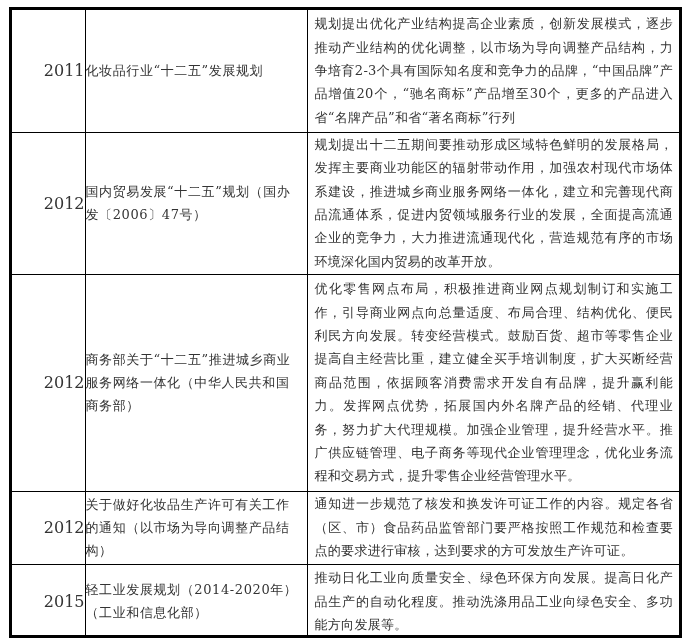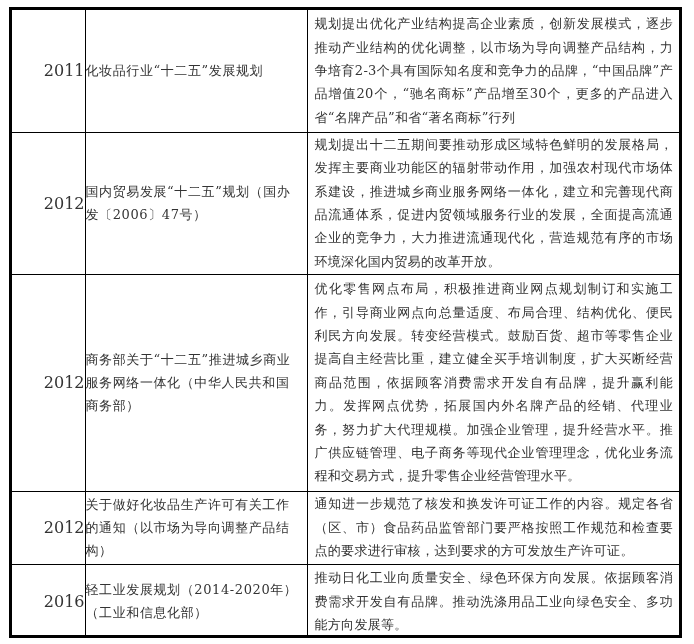--- a/index.html
+++ b/index.html
@@ -42,19 +42,19 @@
       <td class="year">2012</td>
       <td class="policy">商务部关于“十二五”推进城乡商业服务网络一体化（中华人民共和国商务部）</td>
       <td class="content">优化零售网点布局，积极推进商业网点规划制订和实施工作，引导商业网点向总量适度、布局合理、结构优化、便民利民方向发展。转变经营模式。鼓励百货、超市等零售企业提高自主经营比重，建立健全买手培训制度，扩大买断经营商品范围，依据顾客消费需求开发自有品牌，提升赢利能力。发挥网点优势，拓展国内外名牌产品的经销、代理业务，努力扩大代理规模。加强企业管理，提升经营水平。推广供应链管理、电子商务等现代企业管理理念，优化业务流程和交易方式，提升零售企业经营管理水平。</td>
     </tr>
     <tr style="height:73px">
       <td class="year">2012</td>
       <td class="policy">关于做好化妆品生产许可有关工作的通知（以市场为导向调整产品结构）</td>
       <td class="content">通知进一步规范了核发和换发许可证工作的内容。规定各省（区、市）食品药品监管部门要严格按照工作规范和检查要点的要求进行审核，达到要求的方可发放生产许可证。</td>
     </tr>
     <tr style="height:74px">
-      <td class="year">2016</td>
+      <td class="year">2015</td>
       <td class="policy">轻工业发展规划（2014-2020年）（工业和信息化部）</td>
-      <td class="content">推动日化工业向质量安全、绿色环保方向发展。依据顾客消费需求开发自有品牌。推动洗涤用品工业向绿色安全、多功能方向发展等。</td>
+      <td class="content">推动日化工业向质量安全、绿色环保方向发展。提高日化产品生产的自动化程度。推动洗涤用品工业向绿色安全、多功能方向发展等。</td>
     </tr>
   </tbody>
     </table>
 </div>
 
 </body></html>

